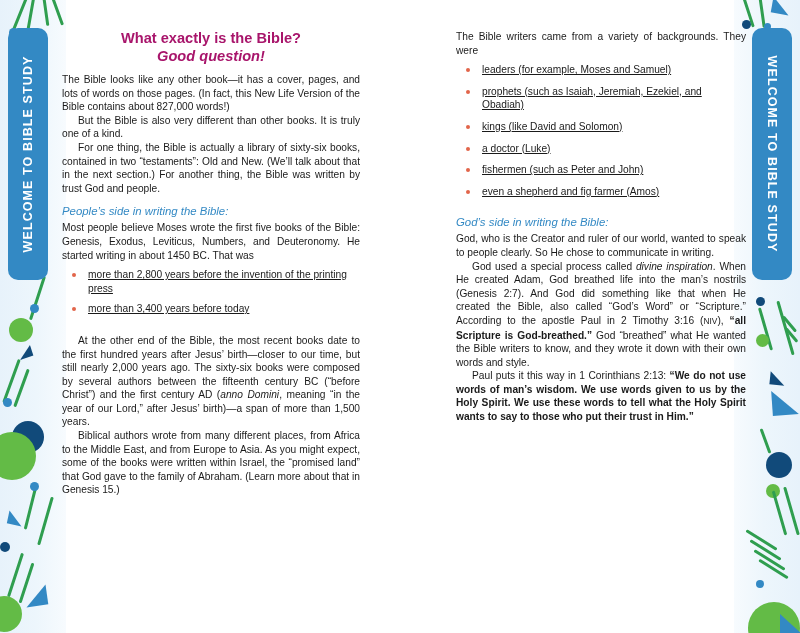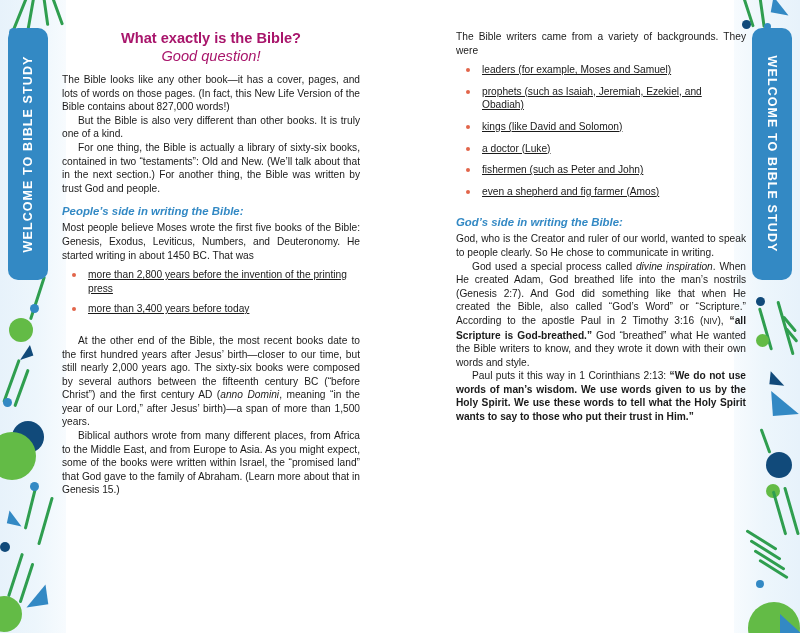--- a/index.html
+++ b/index.html
@@ -87,38 +87,38 @@
 
   .heading {
     color: #a8156b;
     font-weight: bold;
     font-size: 14.6px;
     line-height: 17.5px;
     text-align: center;
     margin: 0 0 3px 0;
   }
   .heading .l1 { display: block; text-align: center; }
-  .heading .l2 { display: block; font-style: italic; font-weight: normal; }
+  .heading .l2 { display: block; font-style: italic; font-weight: bold; }
   .heading .l3 { display: block; }
 
   p.body {
     margin: 0;
     font-size: 10.2px;
     line-height: 13.6px;
     text-align: justify;
     text-justify: inter-word;
   }
   p.body.indent { text-indent: 16px; }
   .gap { height: 9px; }
   .gap-sm { height: 5px; }
 
   .subhead {
     color: #3389c4;
     font-style: italic;
-    font-weight: bold;
+    font-weight: normal;
     font-size: 11.4px;
     line-height: 14px;
     margin: 0 0 3px 0;
   }
 
   ul.bullets {
     list-style: none;
     margin: 6px 0 6px 0;
     padding: 0;
     text-decoration: underline;

